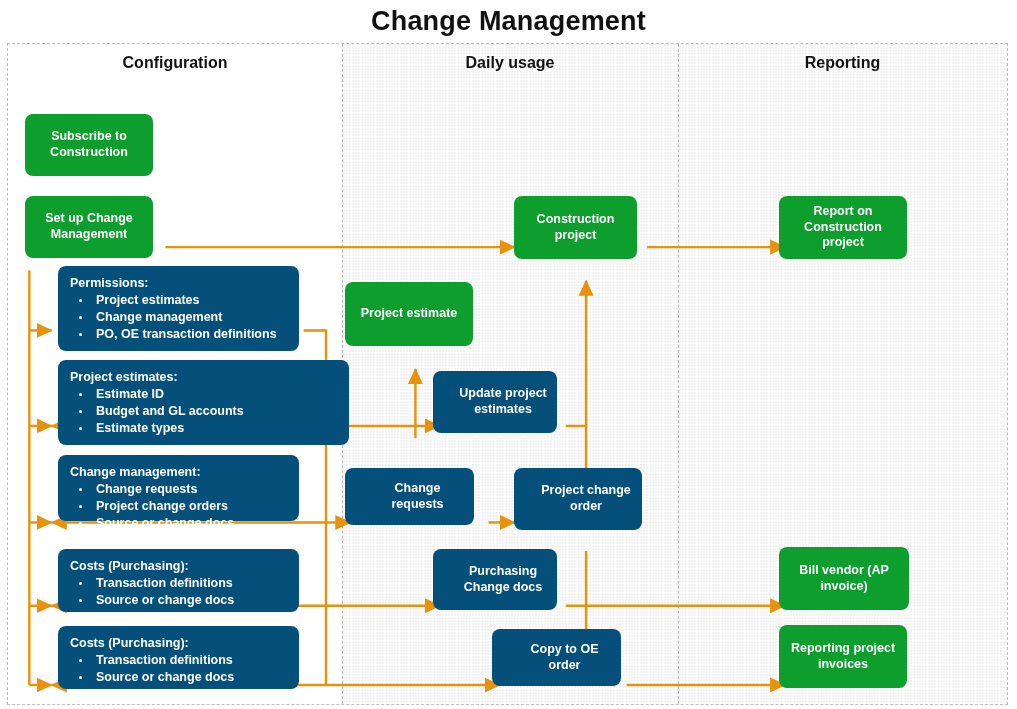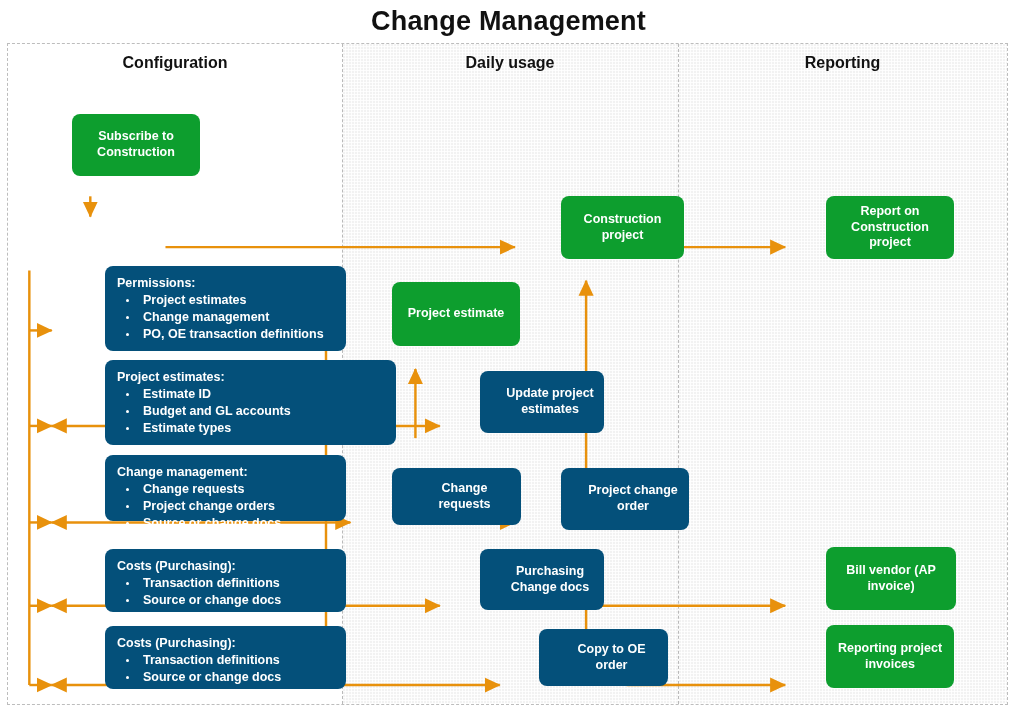--- a/index.html
+++ b/index.html
@@ -26,21 +26,20 @@
   .lane-divider{position:absolute;top:0;bottom:0;width:0;border-left:1px dashed #b9b9b9;}
   .lane-title{
     position:absolute;top:10px;width:100%;text-align:center;
     font-size:16px;font-weight:bold;color:#111111;
   }
   .node{
     position:absolute;box-sizing:border-box;border-radius:8px;
     color:#ffffff;display:flex;align-items:center;justify-content:center;
     text-align:center;line-height:1.25;font-size:12.5px;font-weight:bold;
     padding:4px 8px;
-    margin-left:47px;
   }
   .node.green{background:#0D9E2E;}
   .node.blue{background:#04507A;padding-left:24px;}
   .node.list{
     display:block;text-align:left;padding:9px 12px 9px 12px;
     font-weight:normal;font-size:12.5px;line-height:1.28;
   }
   .node.list .hdr{font-weight:bold;display:block;margin-bottom:1px;}
   .node.list ul{margin:0;padding:0;list-style:none;}
   .node.list li{position:relative;padding-left:26px;margin-top:1px;font-weight:bold;}
@@ -117,20 +116,23 @@
       <path d="M609,613 L765,613" marker-end="url(#ah)"></path>
 
       <path d="M629,182 L765,182" marker-end="url(#ah)"></path>
     </g>
   </svg>
 
   <div class="node green" style="left:17px;top:70px;width:128px;height:62px;">
     <span>Subscribe to Construction</span>
   </div>
 
+  <div class="node green" style="left:17px;top:152px;width:128px;height:62px;">
+    <span>Set up Change Management</span>
+  </div>
 
   <div class="node blue list" style="left:50px;top:222px;width:241px;height:85px;">
     <span class="hdr">Permissions:</span>
     <ul>
       <li>Project estimates</li>
       <li>Change management</li>
       <li>PO, OE transaction definitions</li>
     </ul>
   </div>
 

